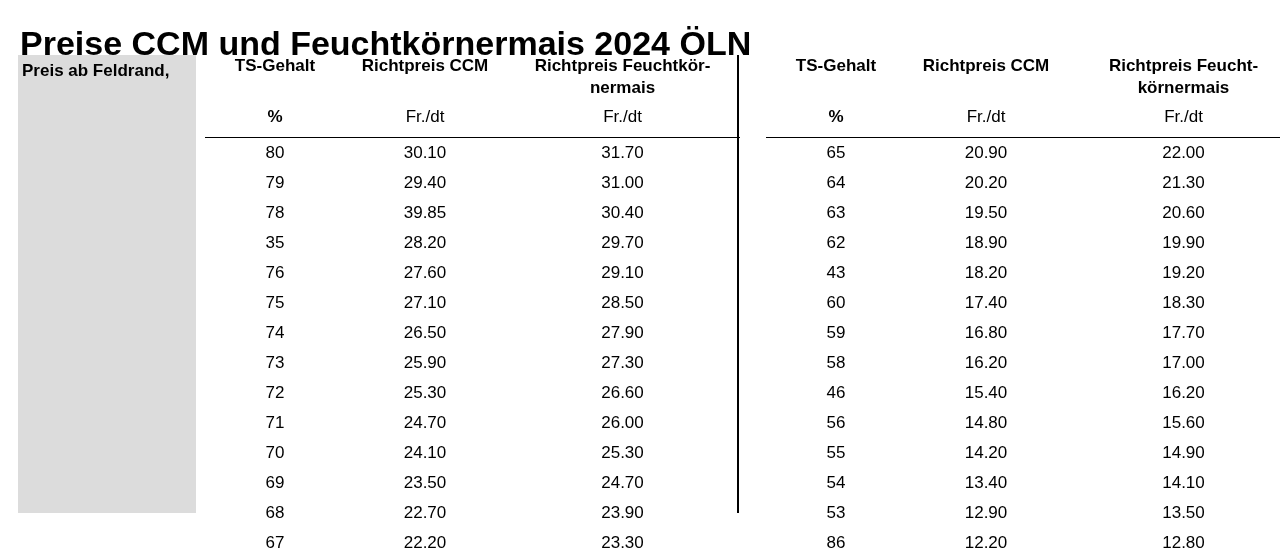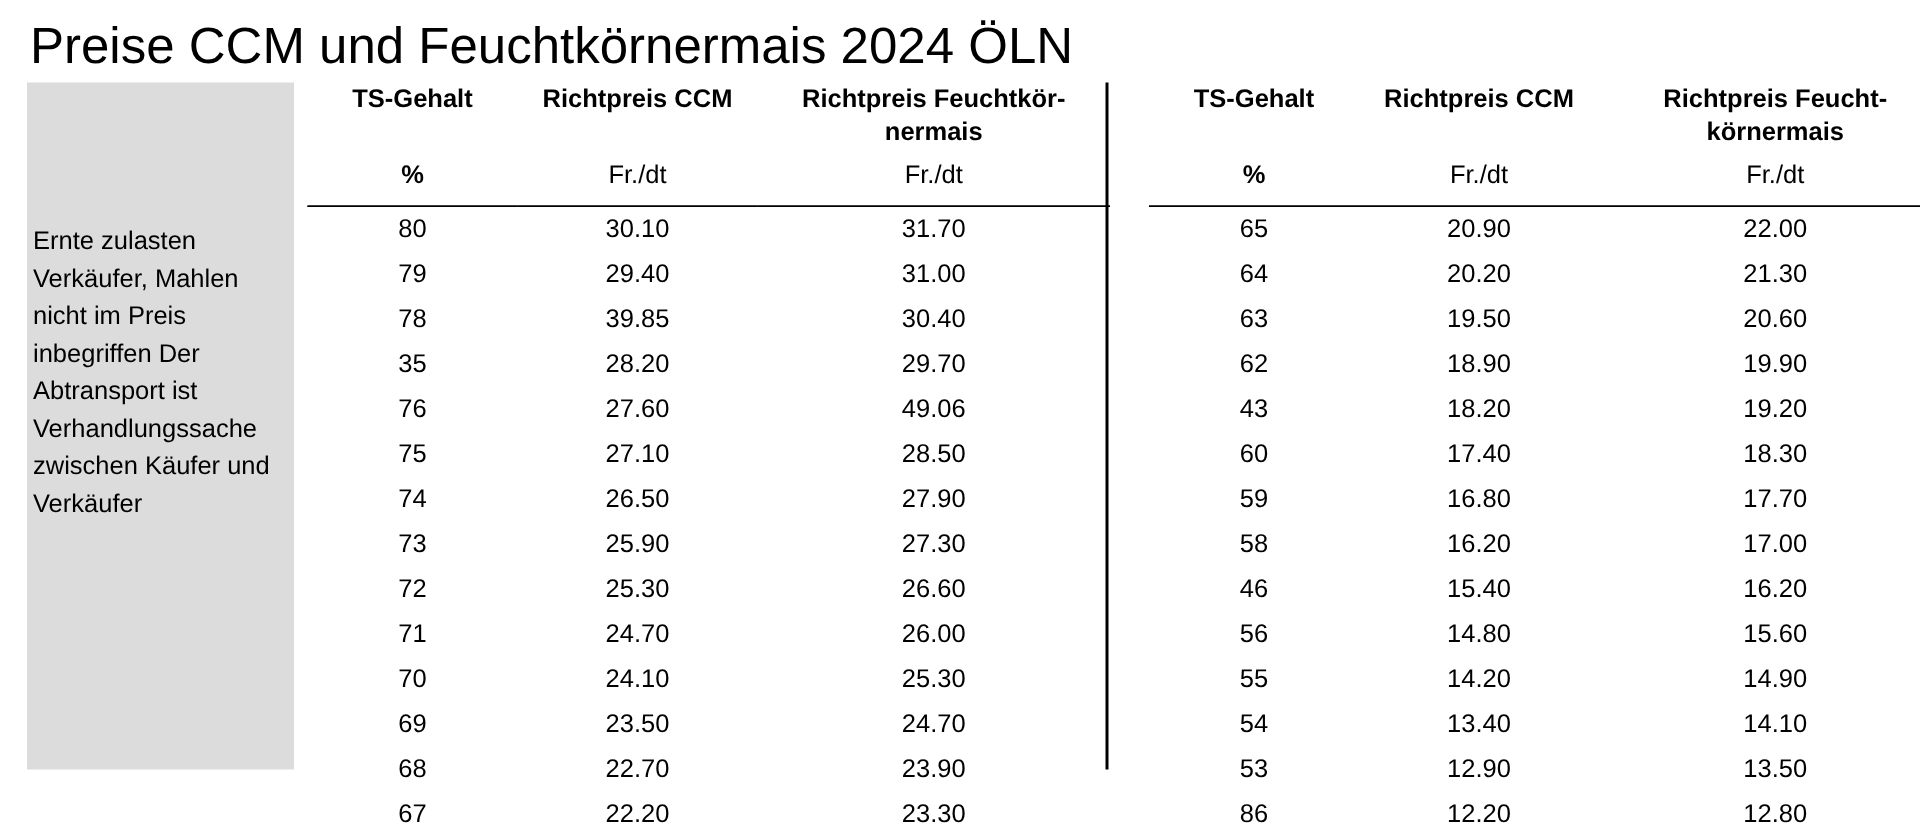--- a/index.html
+++ b/index.html
@@ -15,23 +15,23 @@
     overflow: hidden;
   }
   .page {
     position: relative;
     width: 1280px;
     height: 559px;
   }
   .title {
     position: absolute;
     left: 20px;
-    top: 12px;
+    top: 24px;
     font-size: 34px;
-    font-weight: 400;
+    font-weight: 700;
     letter-spacing: 0px;
     white-space: nowrap;
   }
   
   .note-panel {
     position: absolute;
     left: 18px;
     top: 55px;
     width: 178px;
     height: 458px;
@@ -112,21 +112,21 @@
   td.gap, th.gap { border-bottom: none !important; }
 </style>
 </head>
 <body>
 
 <div class="page">
 
   <div class="title">Preise CCM und Feuchtkörnermais 2024 ÖLN</div>
 
   <div class="note-panel"></div>
-  <div class="note-body">Ernte zulasten Verkäufer, Mahlen nicht im Preis inbegriffen Der Abtransport ist Verhandlungssache zwischen Käufer und Verkäufer</div>
+  <div class="note-title">Preis ab Feldrand,</div>
 
   <div class="divider"></div>
 
   <div class="table-wrap">
     <table class="price">
       <thead>
         <tr>
           <th class="hdr col-ts">TS-Gehalt</th>
           <th class="hdr col-ccm">Richtpreis CCM</th>
           <th class="hdr col-fkm">Richtpreis Feuchtkör-nermais</th>
@@ -178,21 +178,21 @@
             <td class="val col-ccm">28.20</td>
             <td class="val col-fkm">29.70</td>
             <td class="val gap"></td>
             <td class="val col-ts">62</td>
             <td class="val col-ccm">18.90</td>
             <td class="val col-fkm">19.90</td>
           </tr>
           <tr>
             <td class="val col-ts">76</td>
             <td class="val col-ccm">27.60</td>
-            <td class="val col-fkm">49.06</td>
+            <td class="val col-fkm">29.10</td>
             <td class="val gap"></td>
             <td class="val col-ts">43</td>
             <td class="val col-ccm">18.20</td>
             <td class="val col-fkm">19.20</td>
           </tr>
           <tr>
             <td class="val col-ts">75</td>
             <td class="val col-ccm">27.10</td>
             <td class="val col-fkm">28.50</td>
             <td class="val gap"></td>

